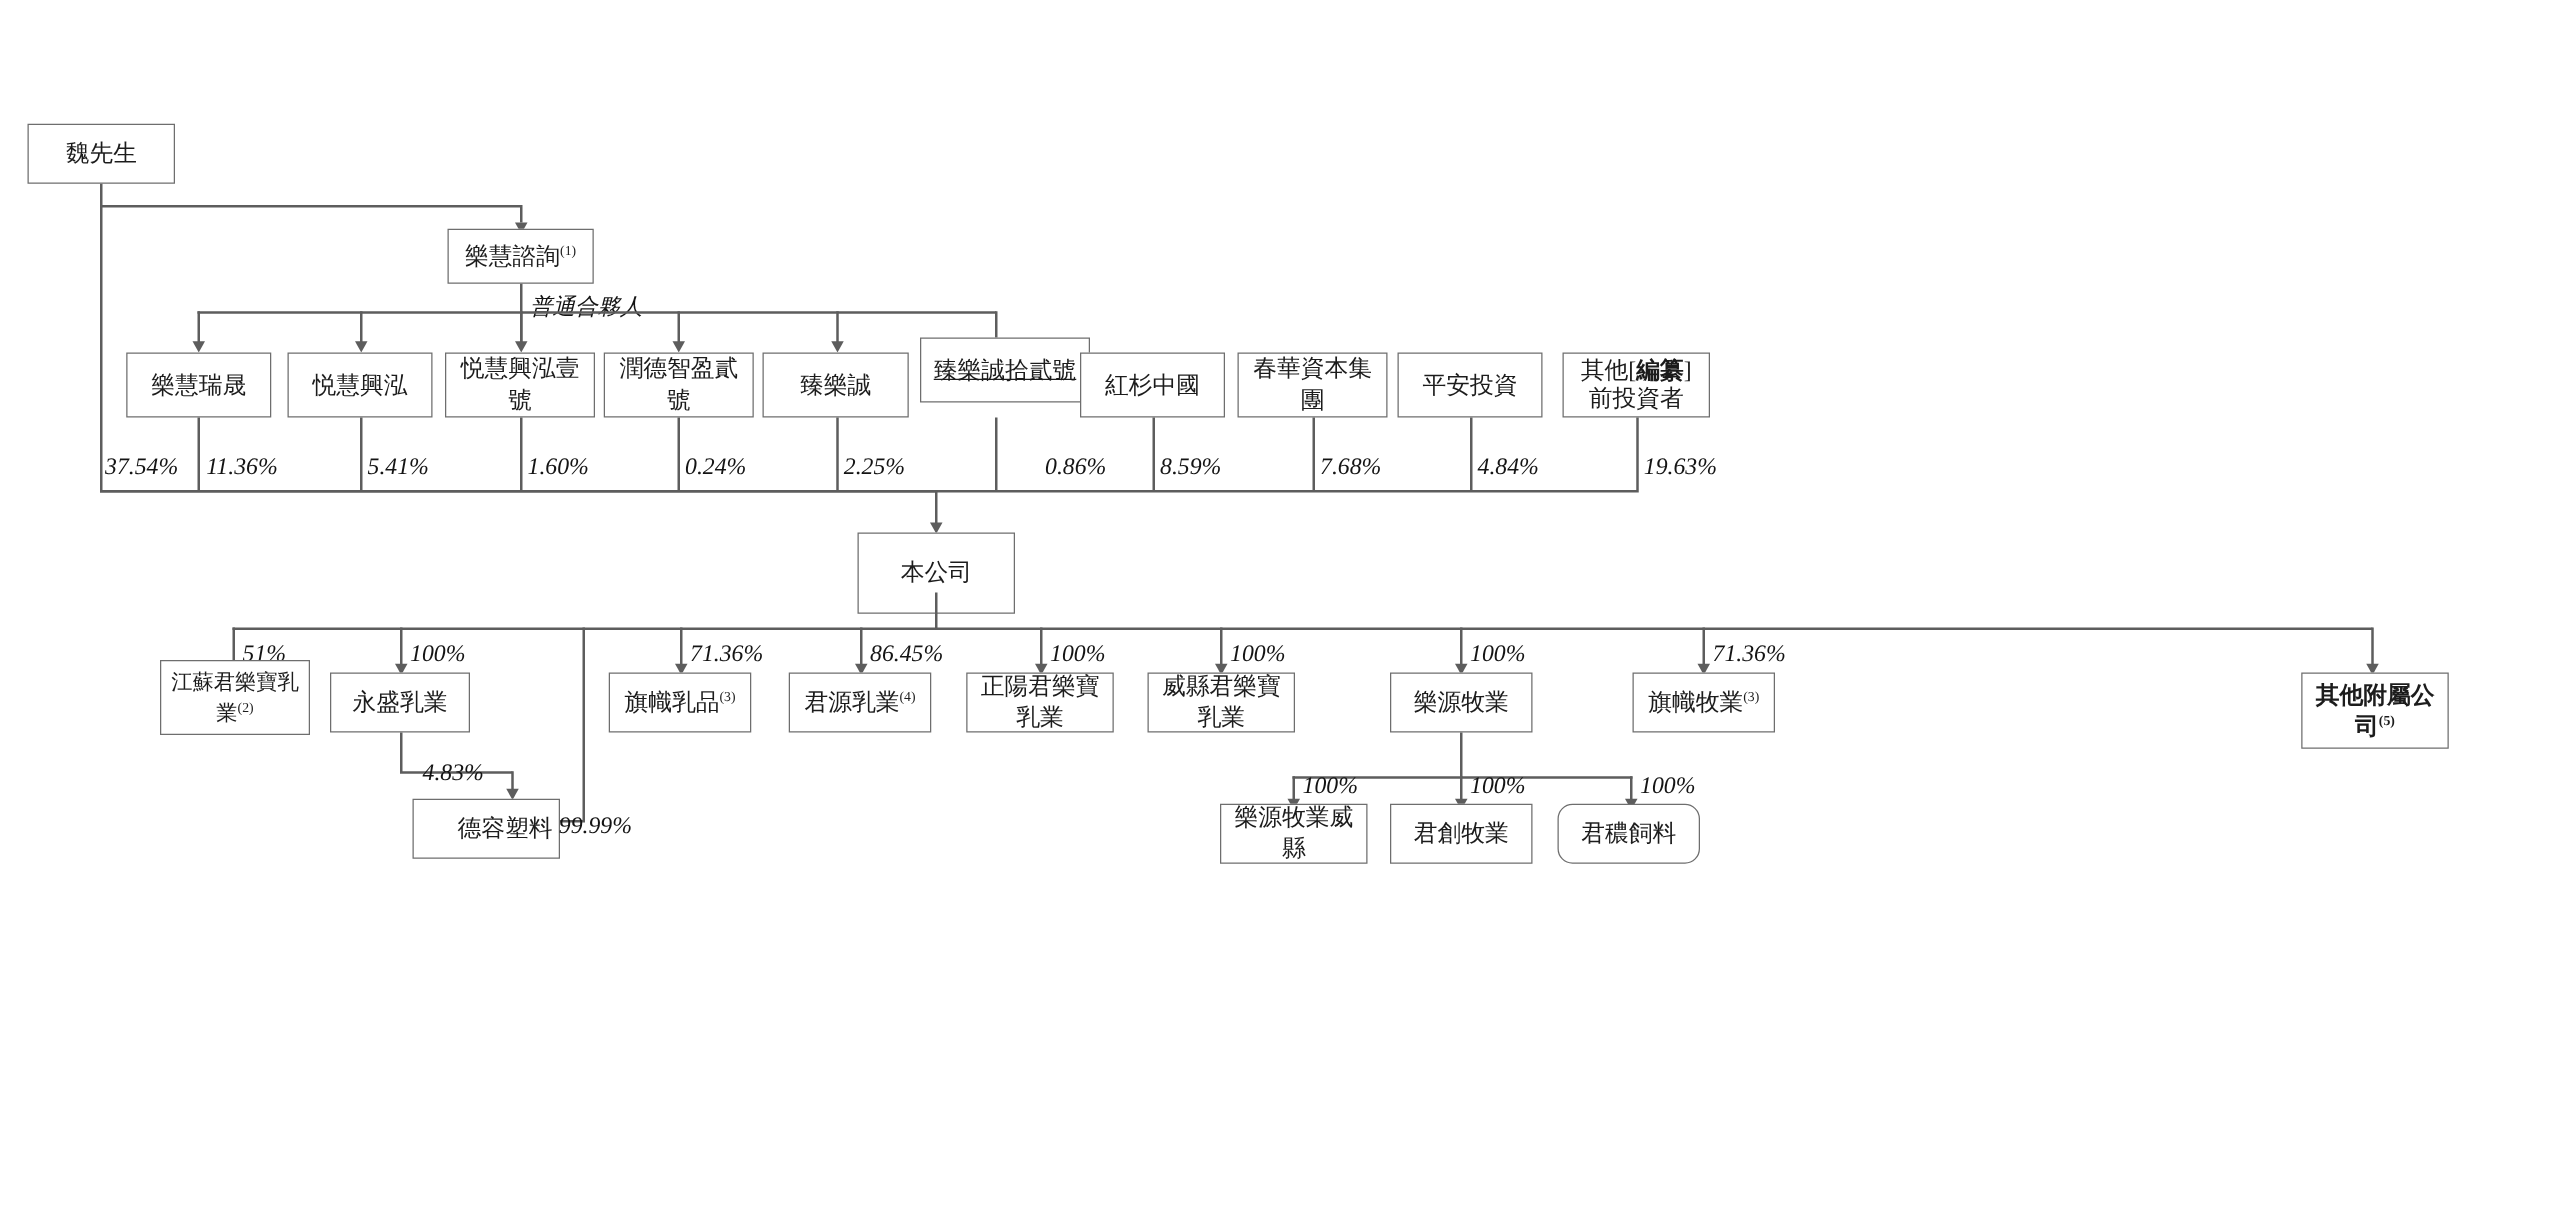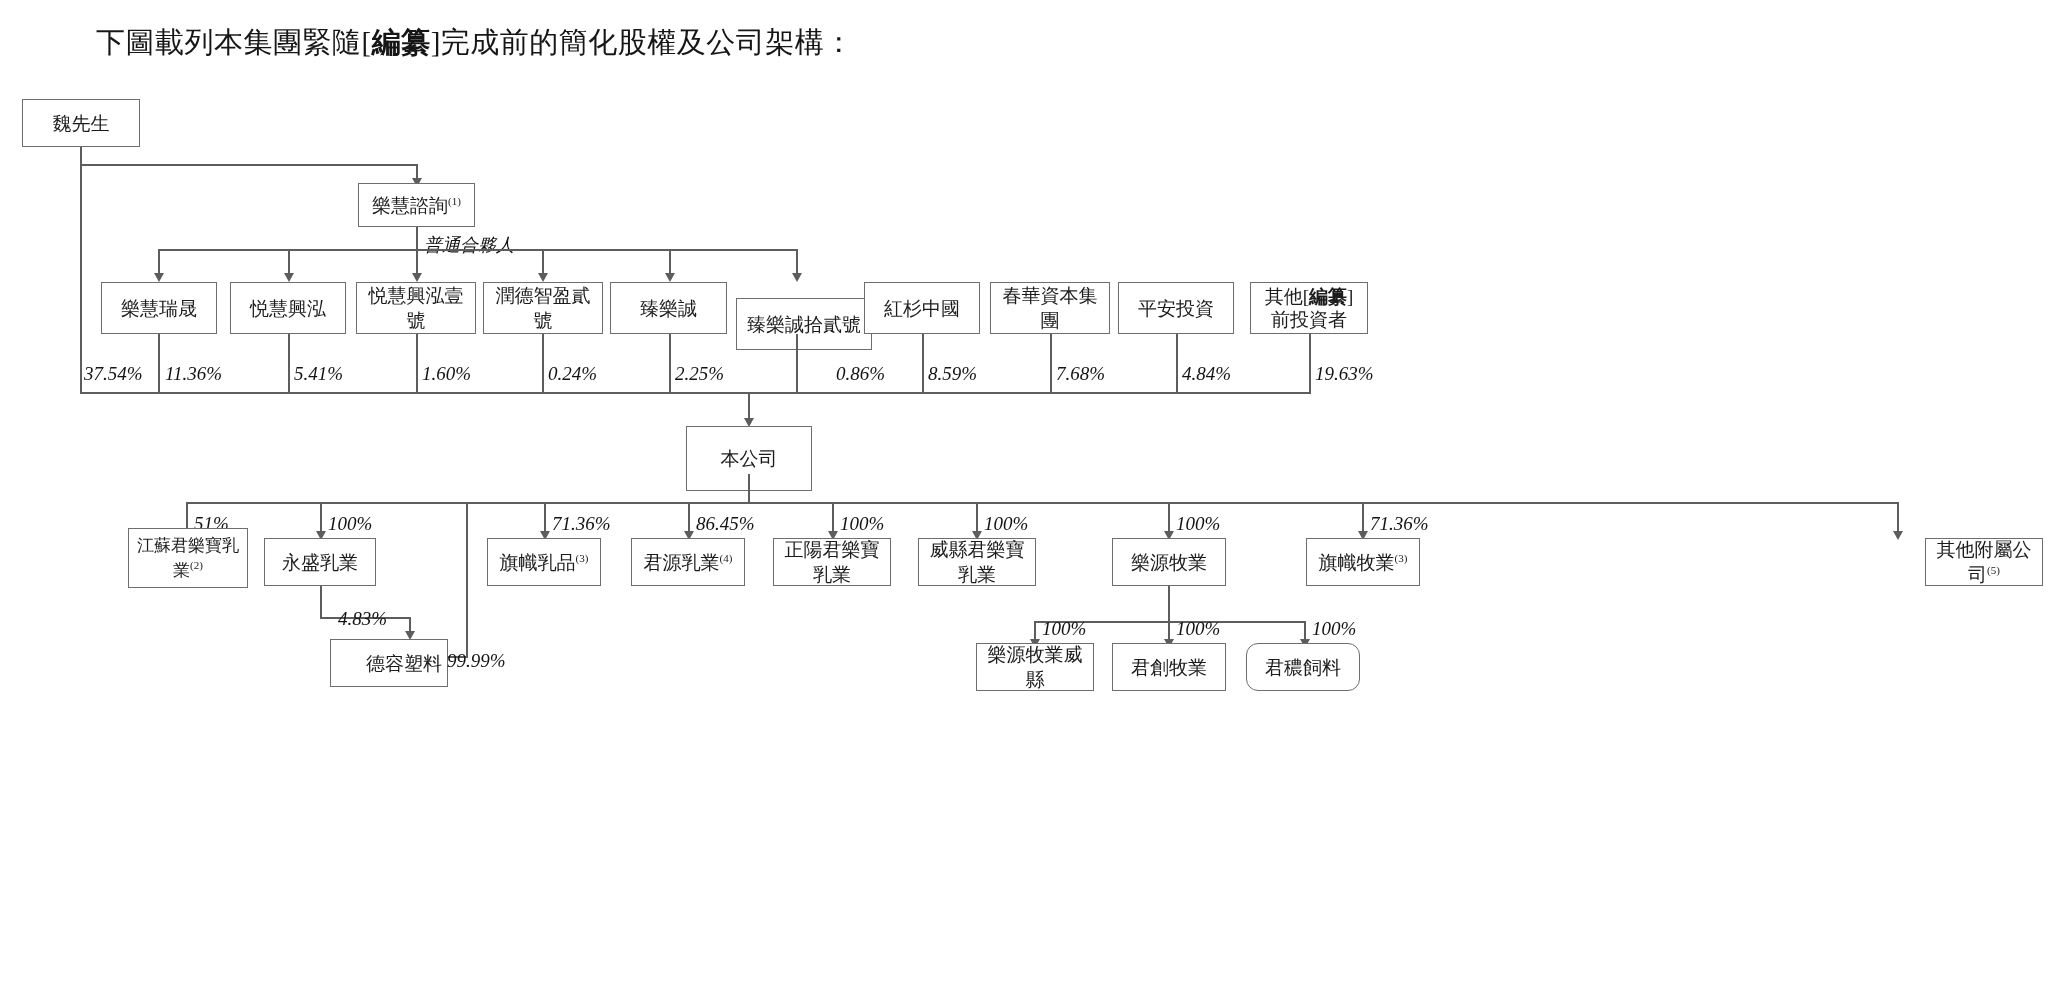--- a/index.html
+++ b/index.html
@@ -86,21 +86,20 @@
     line-height: 21px;
     color: #141414;
     white-space: nowrap;
   }
 </style>
 </head>
 <body>
 
 <div id="page">
 
-  <div id="intro-text"><span>下圖載列本集團緊隨[</span><b>編纂</b><span>]完成前的簡化股權及公司架構：</span></div>
 
   <div class="node" style="left:22px; top:99px; width:118px; height:48px;">
     <span class="lbl">魏先生</span>
   </div>
 
   <div class="ln v" style="left:80px; top:147px; height:18px;"></div>
   <div class="ln h" style="left:80px; top:164px; width:337px;"></div>
   <div class="ln v" style="left:416px; top:164px; height:14px;"></div>
   <div class="arw" style="left:412px; top:178px;"></div>
 
@@ -136,21 +135,21 @@
   </div>
   <div class="node" style="left:356px; top:282px; width:120px; height:52px;">
     <span class="lbl">悦慧興泓壹號</span>
   </div>
   <div class="node" style="left:483px; top:282px; width:120px; height:52px;">
     <span class="lbl">潤德智盈貳號</span>
   </div>
   <div class="node" style="left:610px; top:282px; width:117px; height:52px;">
     <span class="lbl">臻樂誠</span>
   </div>
-  <div class="node" style="left:736px; top:298px; width:136px; height:52px;">
+  <div class="node" style="left:736px; top:270px; width:136px; height:52px;text-decoration:underline;">
     <span class="lbl">臻樂誠拾貳號</span>
   </div>
   <div class="node" style="left:864px; top:282px; width:116px; height:52px;">
     <span class="lbl">紅杉中國</span>
   </div>
   <div class="node" style="left:990px; top:282px; width:120px; height:52px;">
     <span class="lbl">春華資本集團</span>
   </div>
   <div class="node" style="left:1118px; top:282px; width:116px; height:52px;">
     <span class="lbl">平安投資</span>
@@ -241,21 +240,21 @@
   </div>
   <div class="node" style="left:918px; top:538px; width:118px; height:48px;">
     <span class="lbl">威縣君樂寶乳業</span>
   </div>
   <div class="node" style="left:1112px; top:538px; width:114px; height:48px;">
     <span class="lbl">樂源牧業</span>
   </div>
   <div class="node" style="left:1306px; top:538px; width:114px; height:48px;">
     <span class="lbl"><span>旗幟牧業</span><sup>(3)</sup></span>
   </div>
-  <div class="node" style="left:1925px; top:538px; width:118px; height:48px;">
+  <div class="node" style="left:1841px; top:538px; width:118px; height:61px;font-weight:bold;">
     <span class="lbl"><span>其他附屬公司</span><sup>(5)</sup></span>
   </div>
 
   <div class="ln v" style="left:320px; top:586px; height:32px;"></div>
   <div class="ln h" style="left:320px; top:617px; width:90px;"></div>
   <div class="ln v" style="left:409px; top:617px; height:16px;"></div>
   <div class="arw" style="left:405px; top:631px;"></div>
   <div class="pct" style="left:338px; top:608px;">4.83%</div>
 
   <div class="node" style="left:330px; top:639px; width:118px; height:48px;padding-left:34px;">

